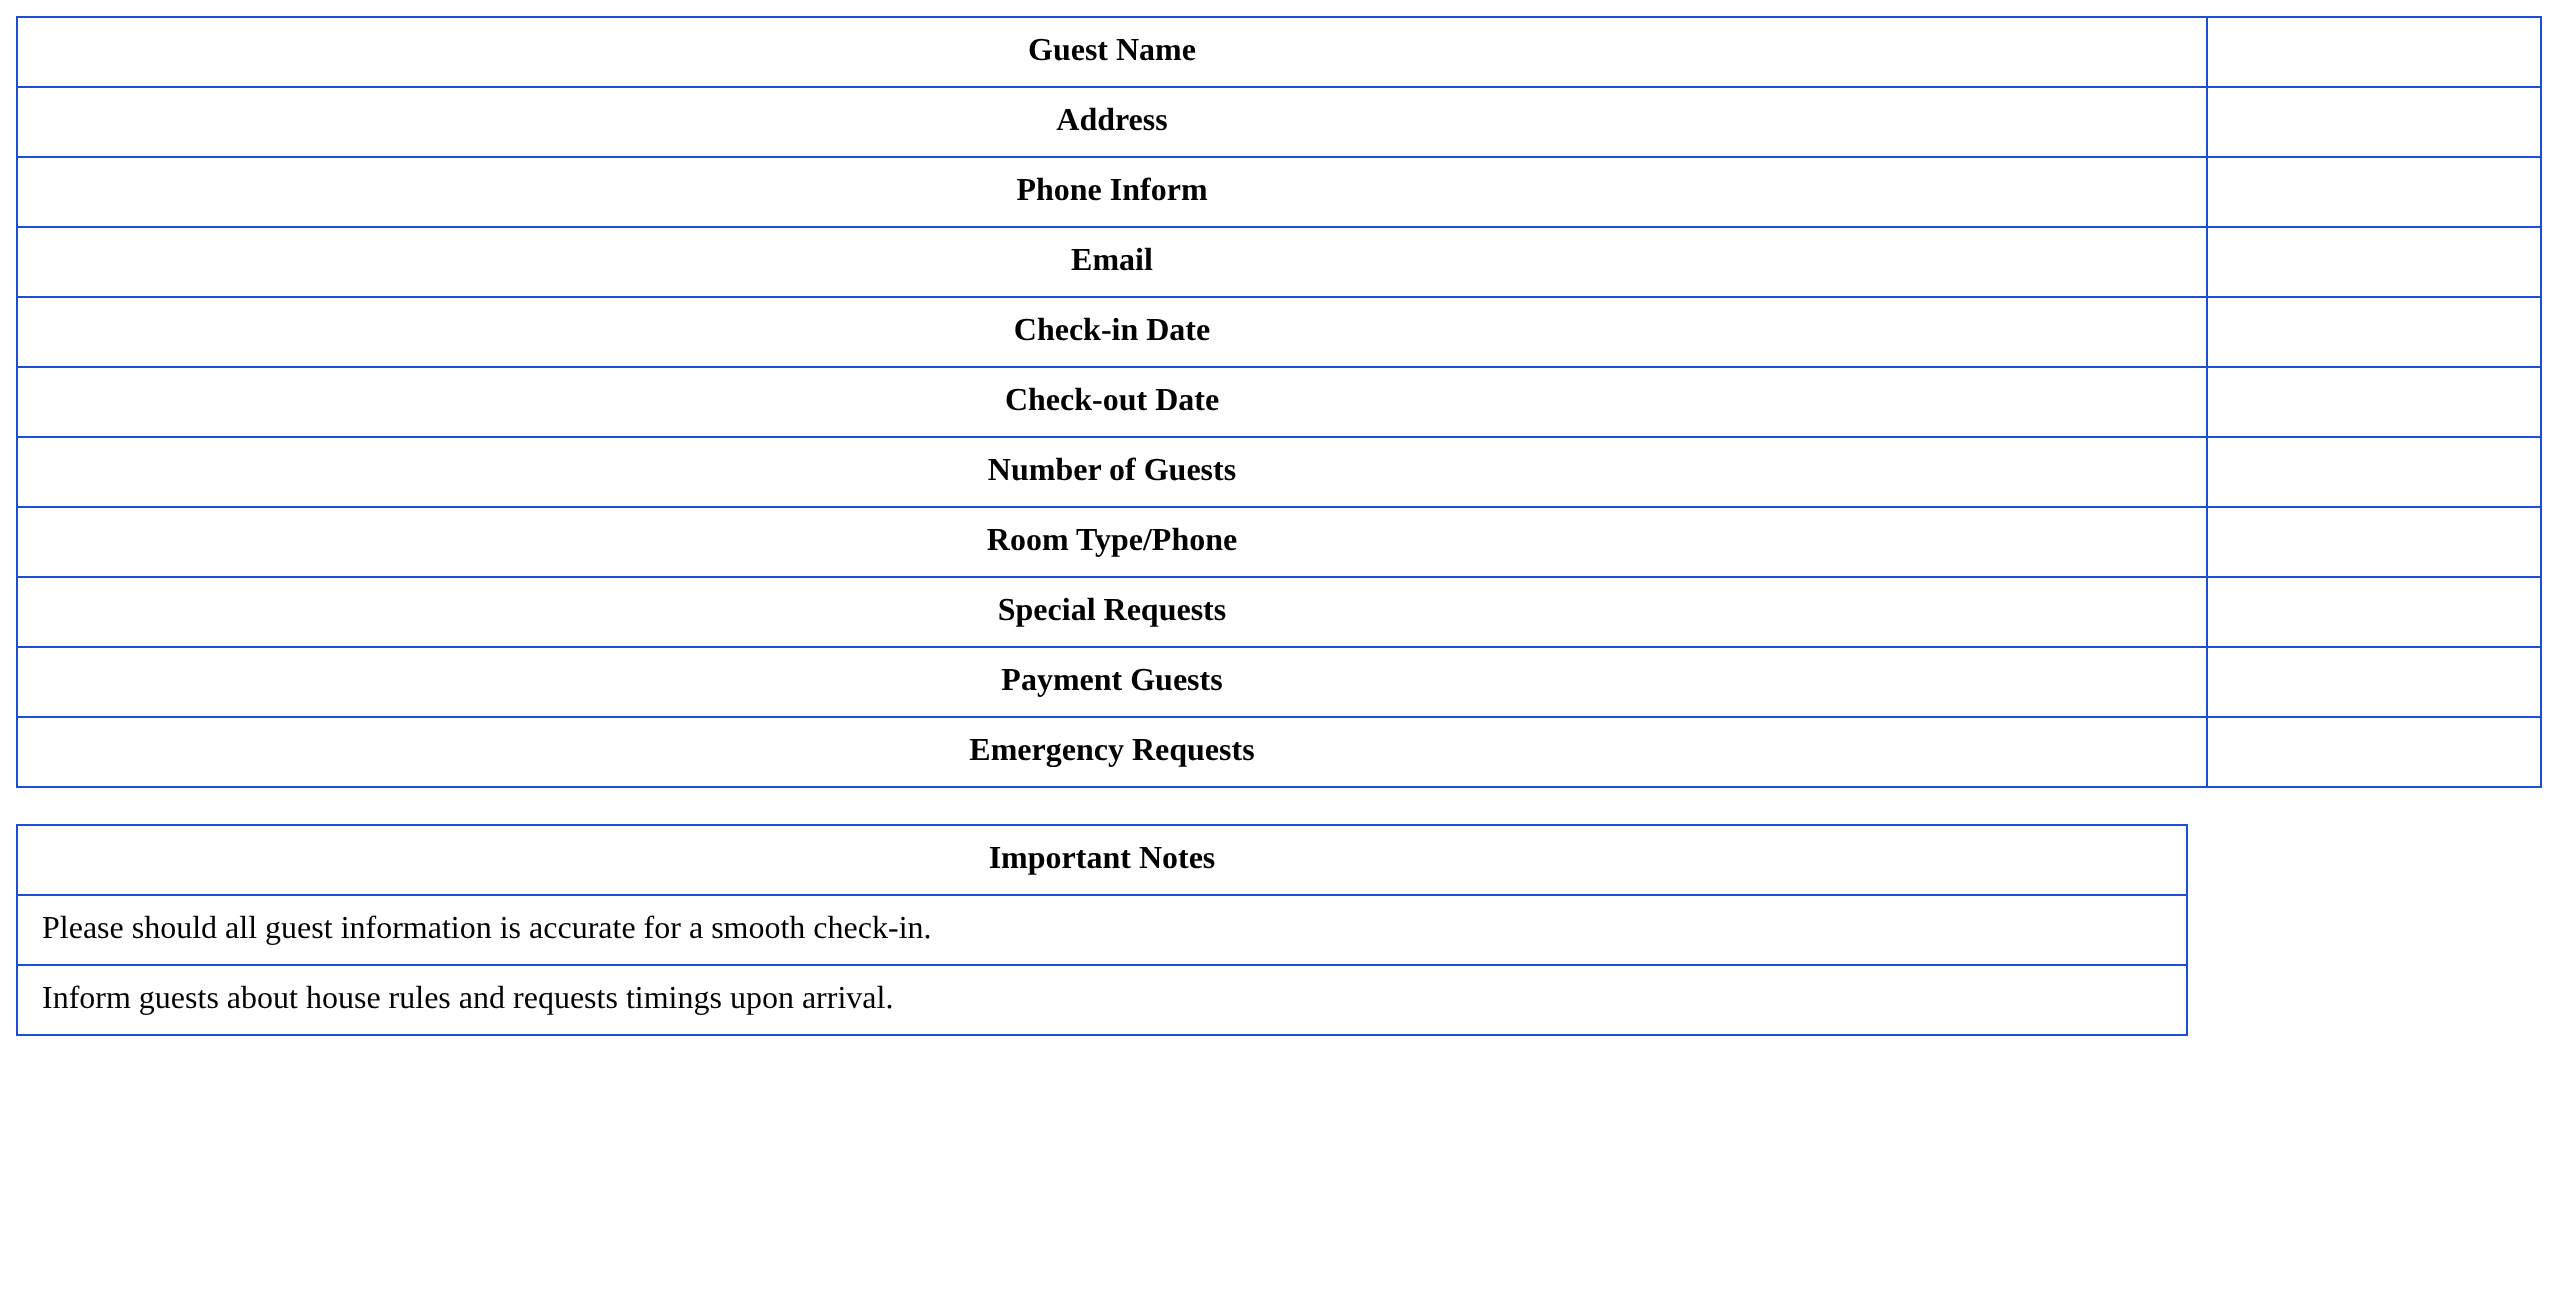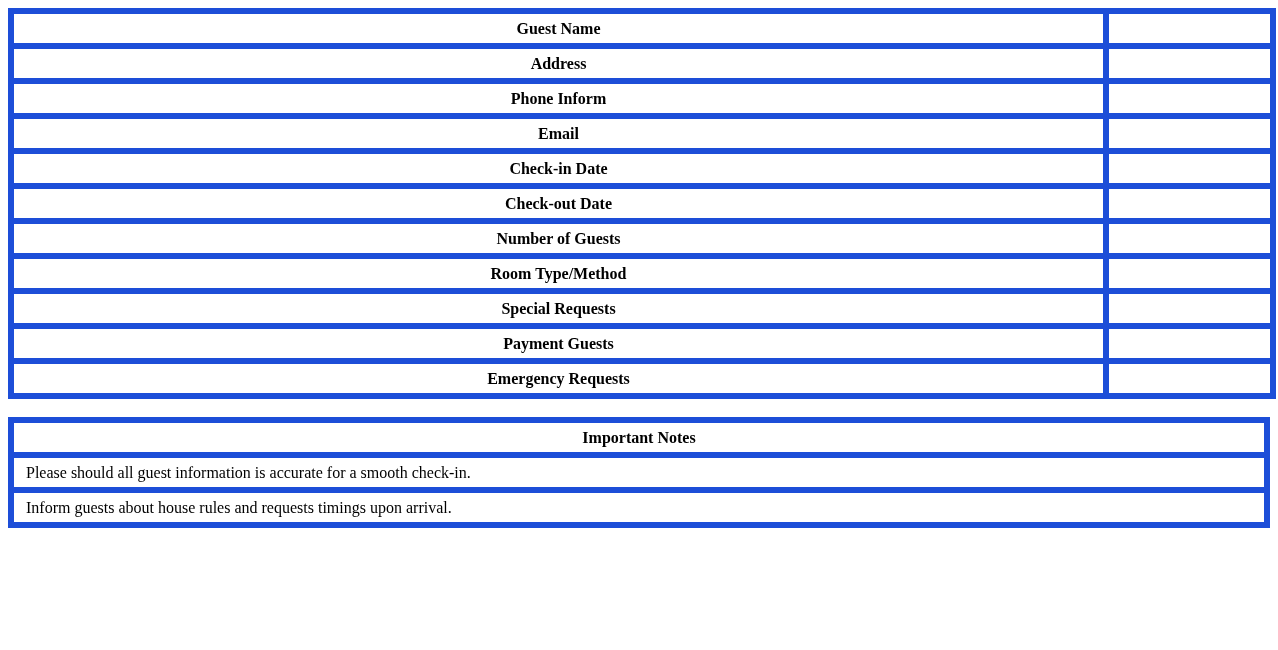--- a/index.html
+++ b/index.html
@@ -16,25 +16,25 @@
       color: #000000;
     }
     .wrap {
       position: absolute;
       left: 8px;
       top: 8px;
       width: 1262px;
     }
     table {
       border-collapse: collapse;
-      width: 1262px;
+      width: 1086px;
       table-layout: fixed;
     }
     td, th {
-      border: 6px solid #1d4ed8;
+      border: 1px solid #1d4ed8;
       height: 34px;
       padding: 4px;
       box-sizing: border-box;
     }
     tr { height: 35px; }
     .label-cell {
       text-align: center;
       font-weight: bold;
       font-size: 16px;
     }
@@ -85,21 +85,21 @@
       </tr>
       <tr>
         <td class="label-cell">Check-out Date</td>
         <td class="value-cell"></td>
       </tr>
       <tr>
         <td class="label-cell">Number of Guests</td>
         <td class="value-cell"></td>
       </tr>
       <tr>
-        <td class="label-cell">Room Type/Method</td>
+        <td class="label-cell">Room Type/Phone</td>
         <td class="value-cell"></td>
       </tr>
       <tr>
         <td class="label-cell">Special Requests</td>
         <td class="value-cell"></td>
       </tr>
       <tr>
         <td class="label-cell">Payment Guests</td>
         <td class="value-cell"></td>
       </tr>

